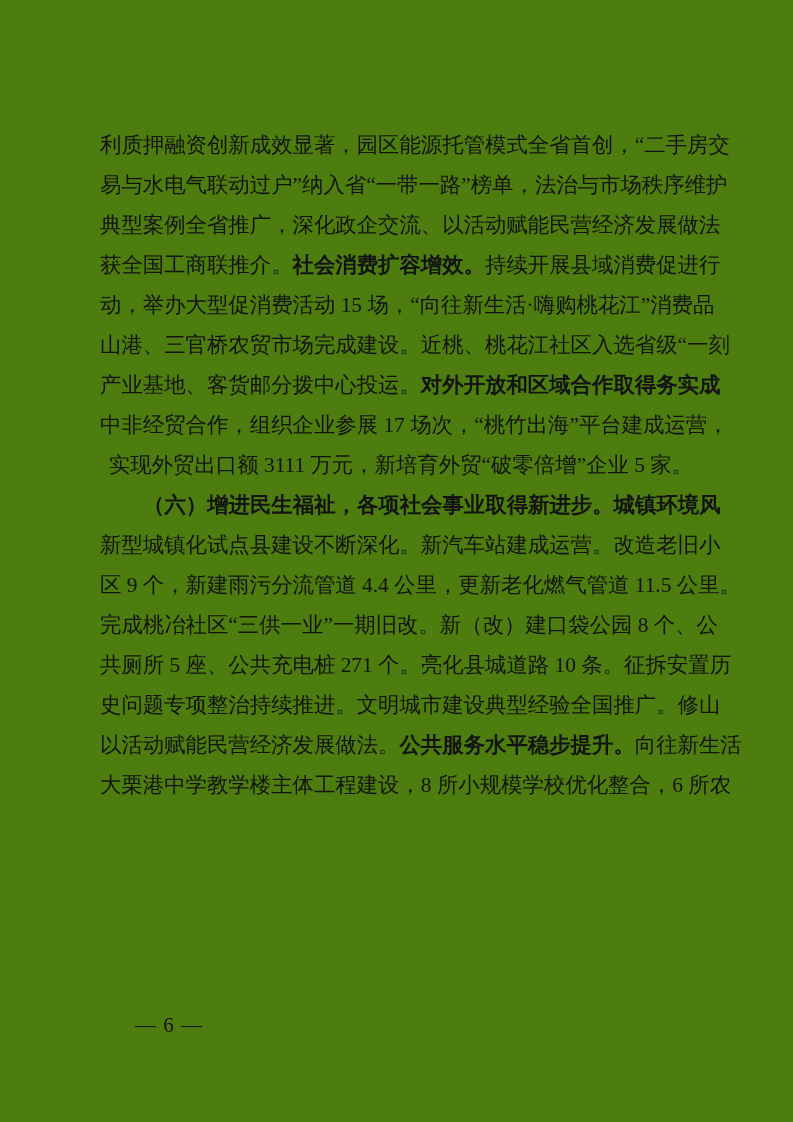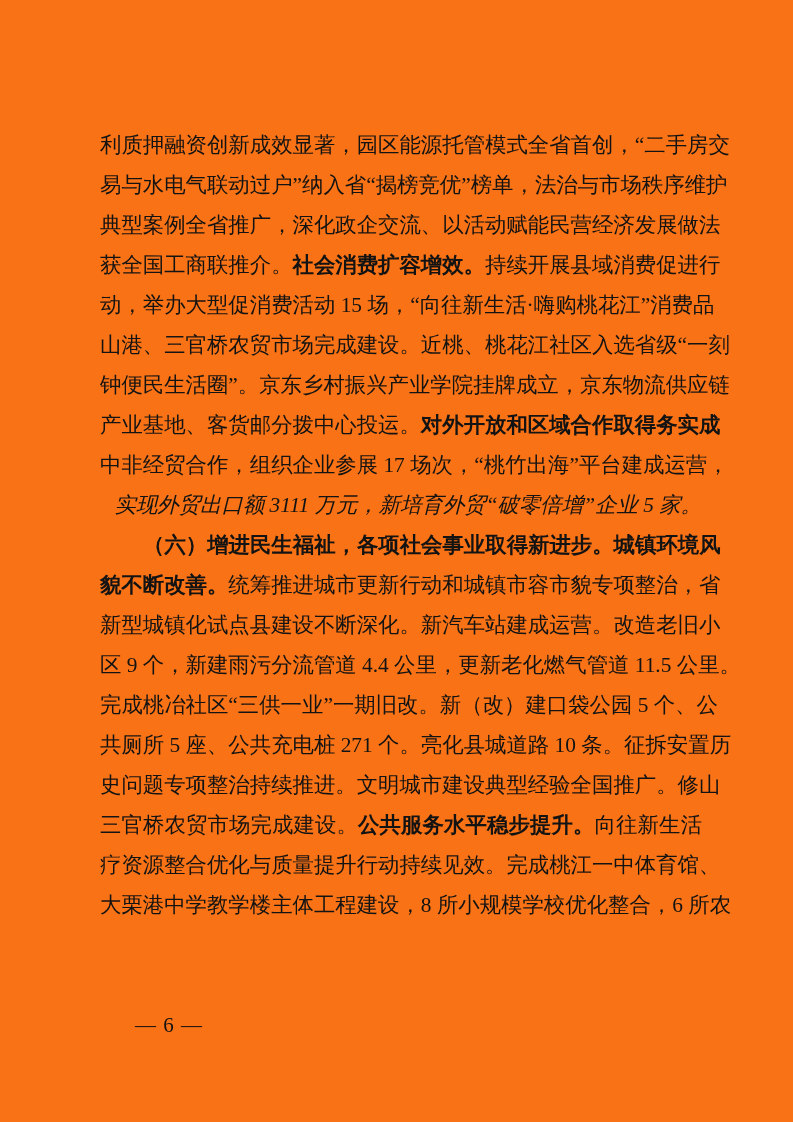--- a/index.html
+++ b/index.html
@@ -4,21 +4,21 @@
 <style>
   html, body {
     margin: 0;
     padding: 0;
     background: #ffffff;
   }
   .page {
     position: relative;
     width: 793px;
     height: 1122px;
-    background: #f97316;
+    background: #4d7c0f;
     overflow: hidden;
     font-family: "Liberation Serif", "DejaVu Serif", serif;
   }
   .body-text {
     position: absolute;
     left: 100px;
     top: 125px;
     width: 602px;
   }
   .line {
@@ -27,23 +27,22 @@
     height: 40px;
     line-height: 40px;
     font-size: 21.4px;
     color: #131313;
     text-align: justify;
     text-align-last: justify;
     white-space: nowrap;
     letter-spacing: 0;
   }
   .line.no-justify {
-    text-align: right;
+    text-align: center;
     text-align-last: auto;
-    font-style: italic;
   }
   .line.indent {
     padding-left: 43px;
   }
   .seg { font-weight: 400; }
   .seg.bold {
     font-weight: 700;
     font-family: "Liberation Sans", "DejaVu Sans", sans-serif;
   }
   .page-number {
@@ -57,34 +56,31 @@
     letter-spacing: 1px;
     font-family: "Liberation Serif", "DejaVu Serif", serif;
   }
 </style>
 </head>
 <body>
 
 <div class="page">
   <div class="body-text">
       <div class="line"><span class="seg">利质押融资创新成效显著，园区能源托管模式全省首创，“二手房交</span></div>
-      <div class="line"><span class="seg">易与水电气联动过户”纳入省“揭榜竞优”榜单，法治与市场秩序维护</span></div>
+      <div class="line"><span class="seg">易与水电气联动过户”纳入省“一带一路”榜单，法治与市场秩序维护</span></div>
       <div class="line"><span class="seg">典型案例全省推广，深化政企交流、以活动赋能民营经济发展做法</span></div>
       <div class="line"><span class="seg">获全国工商联推介。</span><span class="seg bold">社会消费扩容增效。</span><span class="seg">持续开展县域消费促进行</span></div>
       <div class="line"><span class="seg">动，举办大型促消费活动 15 场，“向往新生活·嗨购桃花江”消费品</span></div>
       <div class="line"><span class="seg">山港、三官桥农贸市场完成建设。近桃、桃花江社区入选省级“一刻</span></div>
-      <div class="line"><span class="seg">钟便民生活圈”。京东乡村振兴产业学院挂牌成立，京东物流供应链</span></div>
       <div class="line"><span class="seg">产业基地、客货邮分拨中心投运。</span><span class="seg bold">对外开放和区域合作取得务实成</span></div>
       <div class="line"><span class="seg">中非经贸合作，组织企业参展 17 场次，“桃竹出海”平台建成运营，</span></div>
       <div class="line no-justify"><span class="seg">实现外贸出口额 3111 万元，新培育外贸“破零倍增”企业 5 家。</span></div>
       <div class="line indent"><span class="seg bold">（六）增进民生福祉，各项社会事业取得新进步。城镇环境风</span></div>
-      <div class="line"><span class="seg bold">貌不断改善。</span><span class="seg">统筹推进城市更新行动和城镇市容市貌专项整治，省</span></div>
       <div class="line"><span class="seg">新型城镇化试点县建设不断深化。新汽车站建成运营。改造老旧小</span></div>
       <div class="line"><span class="seg">区 9 个，新建雨污分流管道 4.4 公里，更新老化燃气管道 11.5 公里。</span></div>
-      <div class="line"><span class="seg">完成桃冶社区“三供一业”一期旧改。新（改）建口袋公园 5 个、公</span></div>
+      <div class="line"><span class="seg">完成桃冶社区“三供一业”一期旧改。新（改）建口袋公园 8 个、公</span></div>
       <div class="line"><span class="seg">共厕所 5 座、公共充电桩 271 个。亮化县城道路 10 条。征拆安置历</span></div>
       <div class="line"><span class="seg">史问题专项整治持续推进。文明城市建设典型经验全国推广。修山</span></div>
-      <div class="line"><span class="seg">三官桥农贸市场完成建设。</span><span class="seg bold">公共服务水平稳步提升。</span><span class="seg">向往新生活</span></div>
-      <div class="line"><span class="seg">疗资源整合优化与质量提升行动持续见效。完成桃江一中体育馆、</span></div>
+      <div class="line"><span class="seg">以活动赋能民营经济发展做法。</span><span class="seg bold">公共服务水平稳步提升。</span><span class="seg">向往新生活</span></div>
       <div class="line"><span class="seg">大栗港中学教学楼主体工程建设，8 所小规模学校优化整合，6 所农</span></div>
     </div>
   <div class="page-number">— 6 —</div>
 </div>
 
 </body></html>

